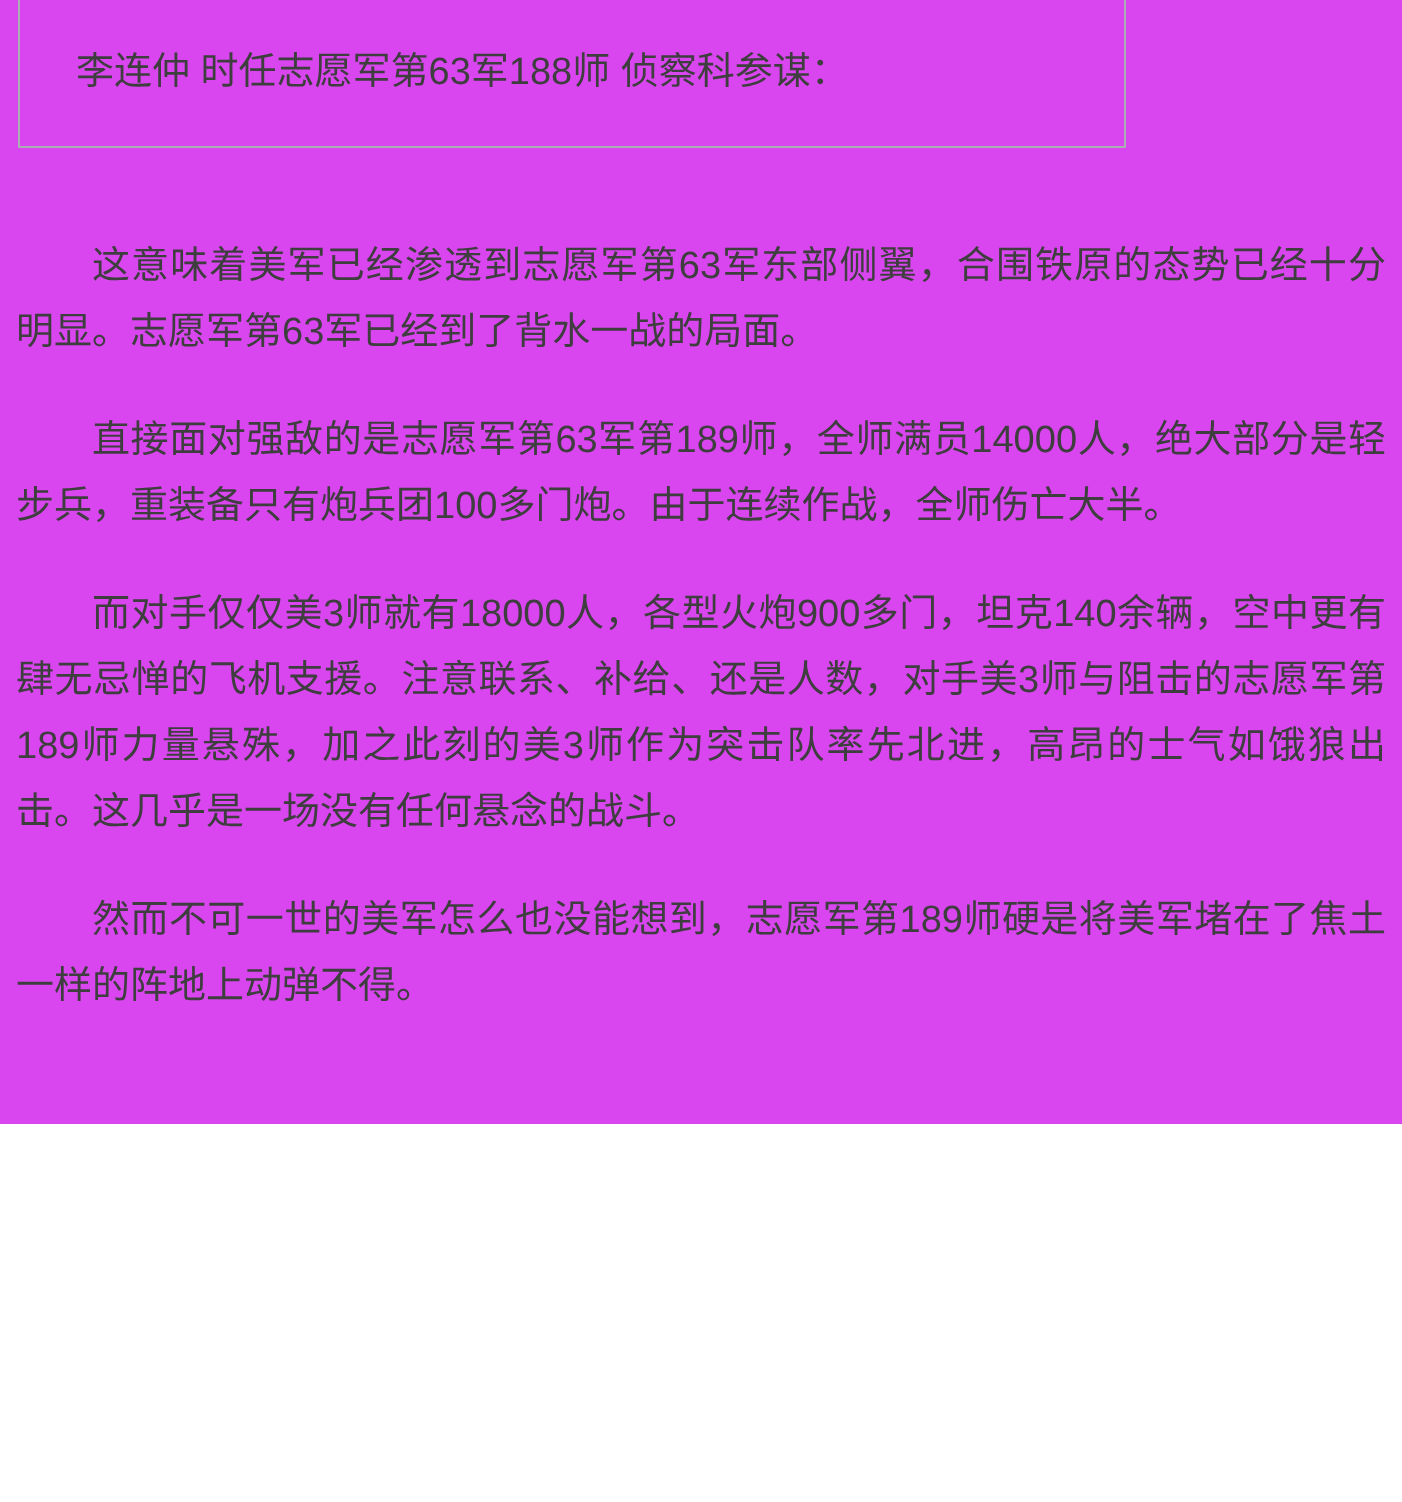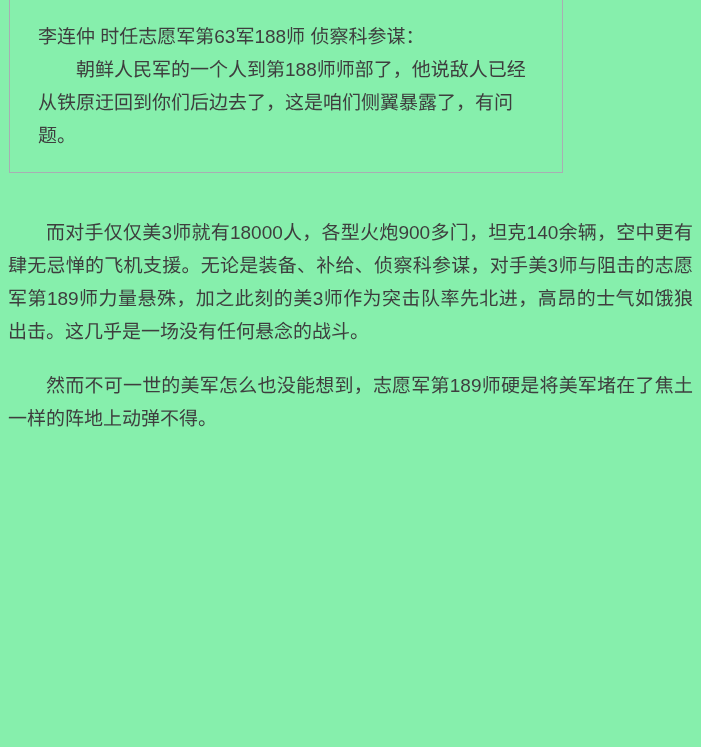--- a/index.html
+++ b/index.html
@@ -9,22 +9,22 @@
   }
   body {
     width: 701px;
     height: 751px;
     overflow: hidden;
     font-family: "Liberation Sans", "DejaVu Sans", sans-serif;
     color: #3e3e3e;
   }
   .page {
     width: 701px;
-    height: 747px;
-    background: #86efac;
+    height: 562px;
+    background: #d946ef;
     box-sizing: border-box;
   }
   
   .quote-box {
     box-sizing: border-box;
     margin-left: 9px;
     width: 554px;
     border: 1px solid #a8aeb3;
     border-top: none;
     padding: 20px 24px 20px 28px;
@@ -55,21 +55,22 @@
     margin-bottom: 0;
   }
 </style>
 </head>
 <body>
 
 <div class="page">
 
   <div class="quote-box">
     <p class="attribution">李连仲 时任志愿军第63军188师 侦察科参谋：</p>
-    <p class="quote-text">朝鲜人民军的一个人到第188师师部了，他说敌人已经从铁原迂回到你们后边去了，这是咱们侧翼暴露了，有问题。</p>
   </div>
 
   <div class="article">
-    <p>而对手仅仅美3师就有18000人，各型火炮900多门，坦克140余辆，空中更有肆无忌惮的飞机支援。无论是装备、补给、侦察科参谋，对手美3师与阻击的志愿军第189师力量悬殊，加之此刻的美3师作为突击队率先北进，高昂的士气如饿狼出击。这几乎是一场没有任何悬念的战斗。</p>
+    <p>这意味着美军已经渗透到志愿军第63军东部侧翼，合围铁原的态势已经十分明显。志愿军第63军已经到了背水一战的局面。</p>
+    <p>直接面对强敌的是志愿军第63军第189师，全师满员14000人，绝大部分是轻步兵，重装备只有炮兵团100多门炮。由于连续作战，全师伤亡大半。</p>
+    <p>而对手仅仅美3师就有18000人，各型火炮900多门，坦克140余辆，空中更有肆无忌惮的飞机支援。注意联系、补给、还是人数，对手美3师与阻击的志愿军第189师力量悬殊，加之此刻的美3师作为突击队率先北进，高昂的士气如饿狼出击。这几乎是一场没有任何悬念的战斗。</p>
     <p>然而不可一世的美军怎么也没能想到，志愿军第189师硬是将美军堵在了焦土一样的阵地上动弹不得。</p>
   </div>
 
 </div>
 
 </body></html>

